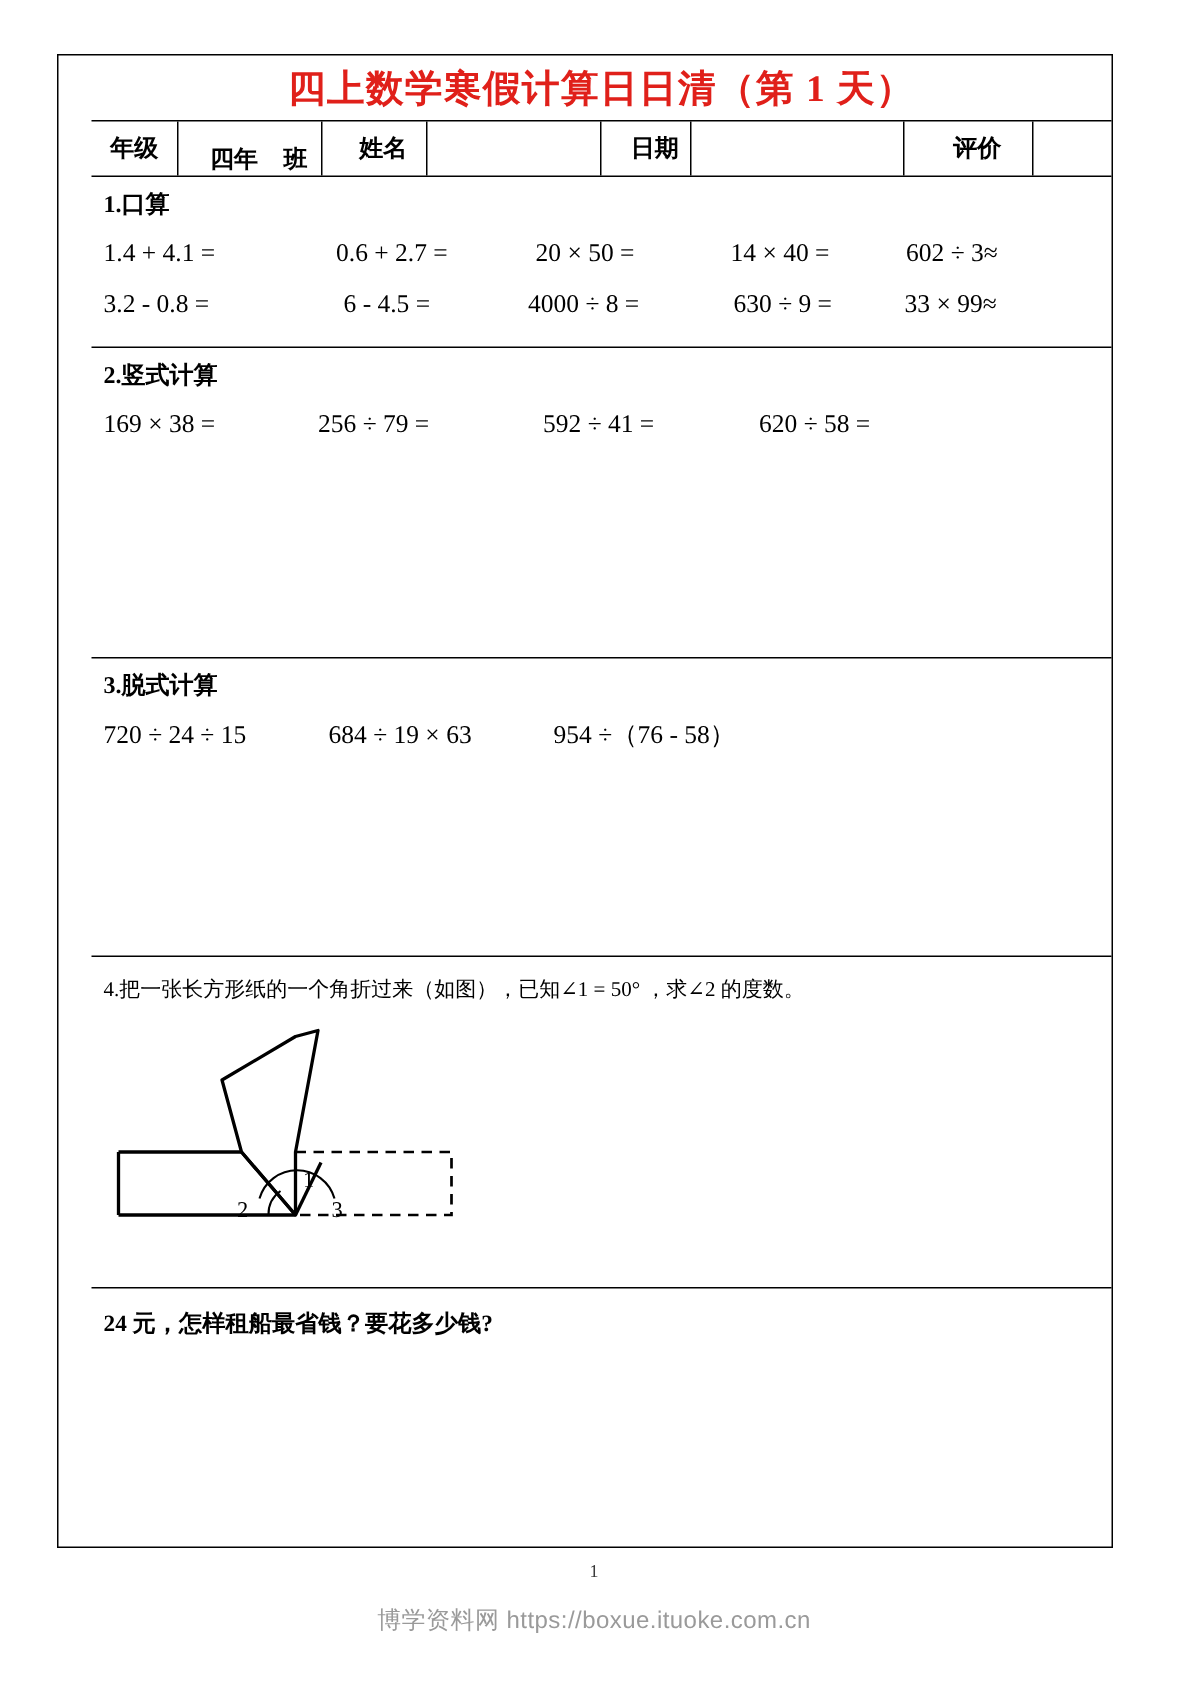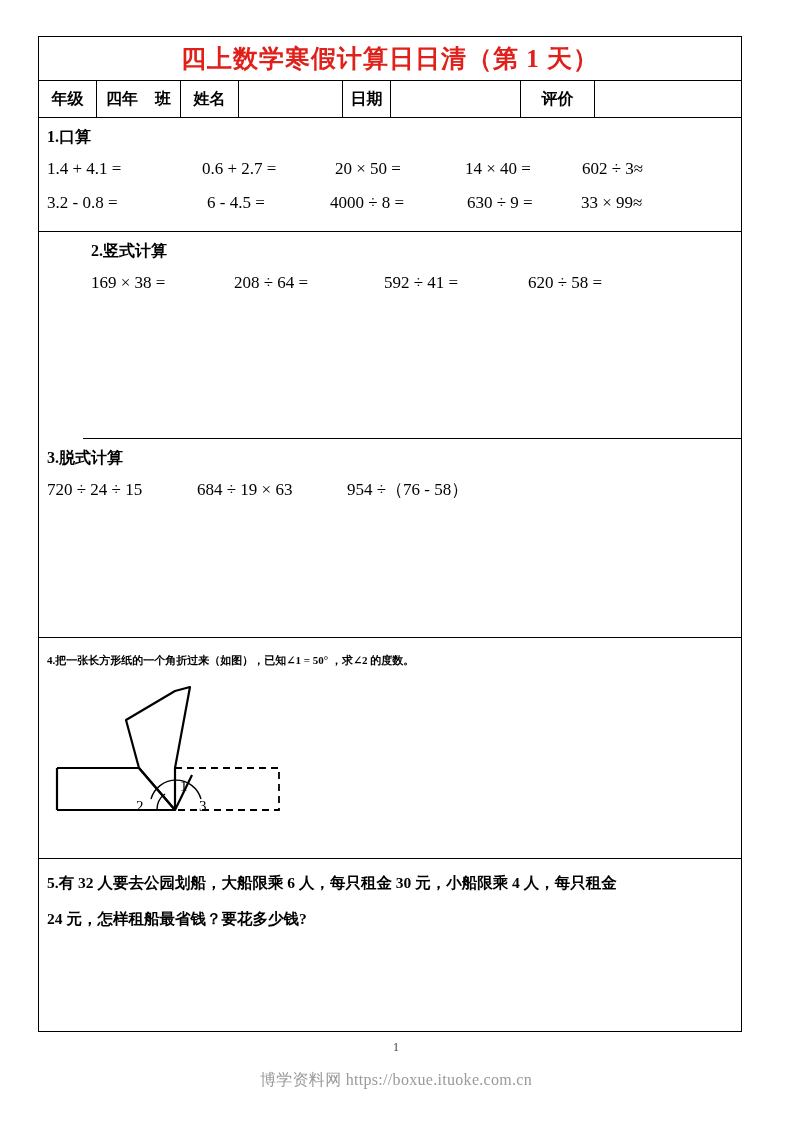--- a/index.html
+++ b/index.html
@@ -25,20 +25,21 @@
 
   
   .sheet {
     position: absolute;
     left: 38px;
     top: 36px;
     width: 704px;              
     border: 1.6px solid #000;
     box-sizing: border-box;
     background: #fff;
+    padding-left: 22px;
   }
 
   
   .title-row {
     height: 44px;
     border-bottom: 1.6px solid #000;
     display: flex;
     align-items: center;
     justify-content: center;
     box-sizing: border-box;
@@ -51,34 +52,35 @@
     font-family: "Liberation Serif", "DejaVu Serif", serif;
     white-space: nowrap;
   }
 
   
   .info-row {
     height: 37px;
     display: flex;
     border-bottom: 1.6px solid #000;
     box-sizing: border-box;
+    gap: 12px;
   }
   .info-cell {
     border-right: 1.3px solid #000;
     display: flex;
     align-items: center;
     box-sizing: border-box;
     font-size: 16px;
     font-weight: bold;
     padding: 0 7px;
     white-space: nowrap;
   }
   .info-cell:last-child { border-right: none; }
   .c-grade     { width: 58px;  justify-content: center; }
-  .c-class     { width: 84px;  justify-content: space-between; padding: 0 9px; }
+  .c-class     { width: 84px;  justify-content: space-between; padding: 0 9px; align-items: flex-end; }
   .c-namelabel { width: 58px;  justify-content: center; }
   .c-nameblank { width: 104px; }
   .c-datelabel { width: 48px;  justify-content: center; }
   .c-dateblank { width: 130px; }
   .c-evallabel { width: 74px;  justify-content: center; }
   .c-evalblank { flex: 1; }
 
   
   .section {
     border-bottom: 1.6px solid #000;
@@ -107,31 +109,31 @@
     font-size: 17px;
     font-weight: normal;
     line-height: 34px;
     white-space: nowrap;
     font-family: "Liberation Serif", "DejaVu Serif", serif;
   }
 
   
   .s1 { height: 114px; }
   
-  .s2 { height: 207px; margin-left: 44px; }
+  .s2 { height: 207px; }
   
   .s3 { height: 199px; }
   
   .s4 { height: 221px; }
   
   .s5 { height: 172px; }
 
   .qtext {
-    font-size: 11px;
-    font-weight: bold;
+    font-size: 14px;
+    font-weight: normal;
     line-height: 33px;
     white-space: nowrap;
   }
   .qtext-wrap {
     font-size: 15.5px;
     font-weight: bold;
     line-height: 36px;
     padding-right: 6px;
   }
 
@@ -156,21 +158,21 @@
     font-family: "Liberation Serif", "DejaVu Serif", serif;
   }
   .watermark {
     position: absolute;
     left: 0;
     top: 1070px;
     width: 792px;
     text-align: center;
     font-size: 16px;
     color: #9a9a9a;
-    font-family: Liberation Serif, serif;
+    font-family: Liberation Sans, sans-serif;
     letter-spacing: 0.3px;
   }
 </style>
 </head>
 <body>
 
 <div id="page">
 
   <div class="sheet">
 
@@ -207,21 +209,21 @@
         <div class="prob" style="left:283px">4000 ÷ 8 =</div>
         <div class="prob" style="left:420px">630 ÷ 9 =</div>
         <div class="prob" style="left:534px">33 × 99≈</div>
       </div>
     </div>
 
     <div class="section s2">
       <div class="sec-head">2.竖式计算</div>
       <div class="prob-row">
         <div class="prob" style="left:0px">169 × 38 =</div>
-        <div class="prob" style="left:143px">208 ÷ 64 =</div>
+        <div class="prob" style="left:143px">256 ÷ 79 =</div>
         <div class="prob" style="left:293px">592 ÷ 41 =</div>
         <div class="prob" style="left:437px">620 ÷ 58 =</div>
       </div>
       <div style="height:130px"></div>
     </div>
 
     <div class="section s3">
       <div class="sec-head">3.脱式计算</div>
       <div class="prob-row">
         <div class="prob" style="left:0px">720 ÷ 24 ÷ 15</div>
@@ -264,21 +266,20 @@
           <g font-family="Liberation Serif, serif" font-size="15" fill="#000">
             <text x="133" y="110">1</text>
             <text x="89" y="130">2</text>
             <text x="152" y="130">3</text>
           </g>
         </svg>
       </div>
     </div>
 
     <div class="section s5">
-      <div class="qtext-wrap">5.有 32 人要去公园划船，大船限乘 6 人，每只租金 30 元，小船限乘 4 人，每只租金</div>
       <div class="qtext-wrap">24 元，怎样租船最省钱？要花多少钱?</div>
       <div style="height:70px"></div>
     </div>
 
   </div>
 
   <div class="page-num">1</div>
   <div class="watermark">博学资料网 https://boxue.ituoke.com.cn</div>
 
 </div>

